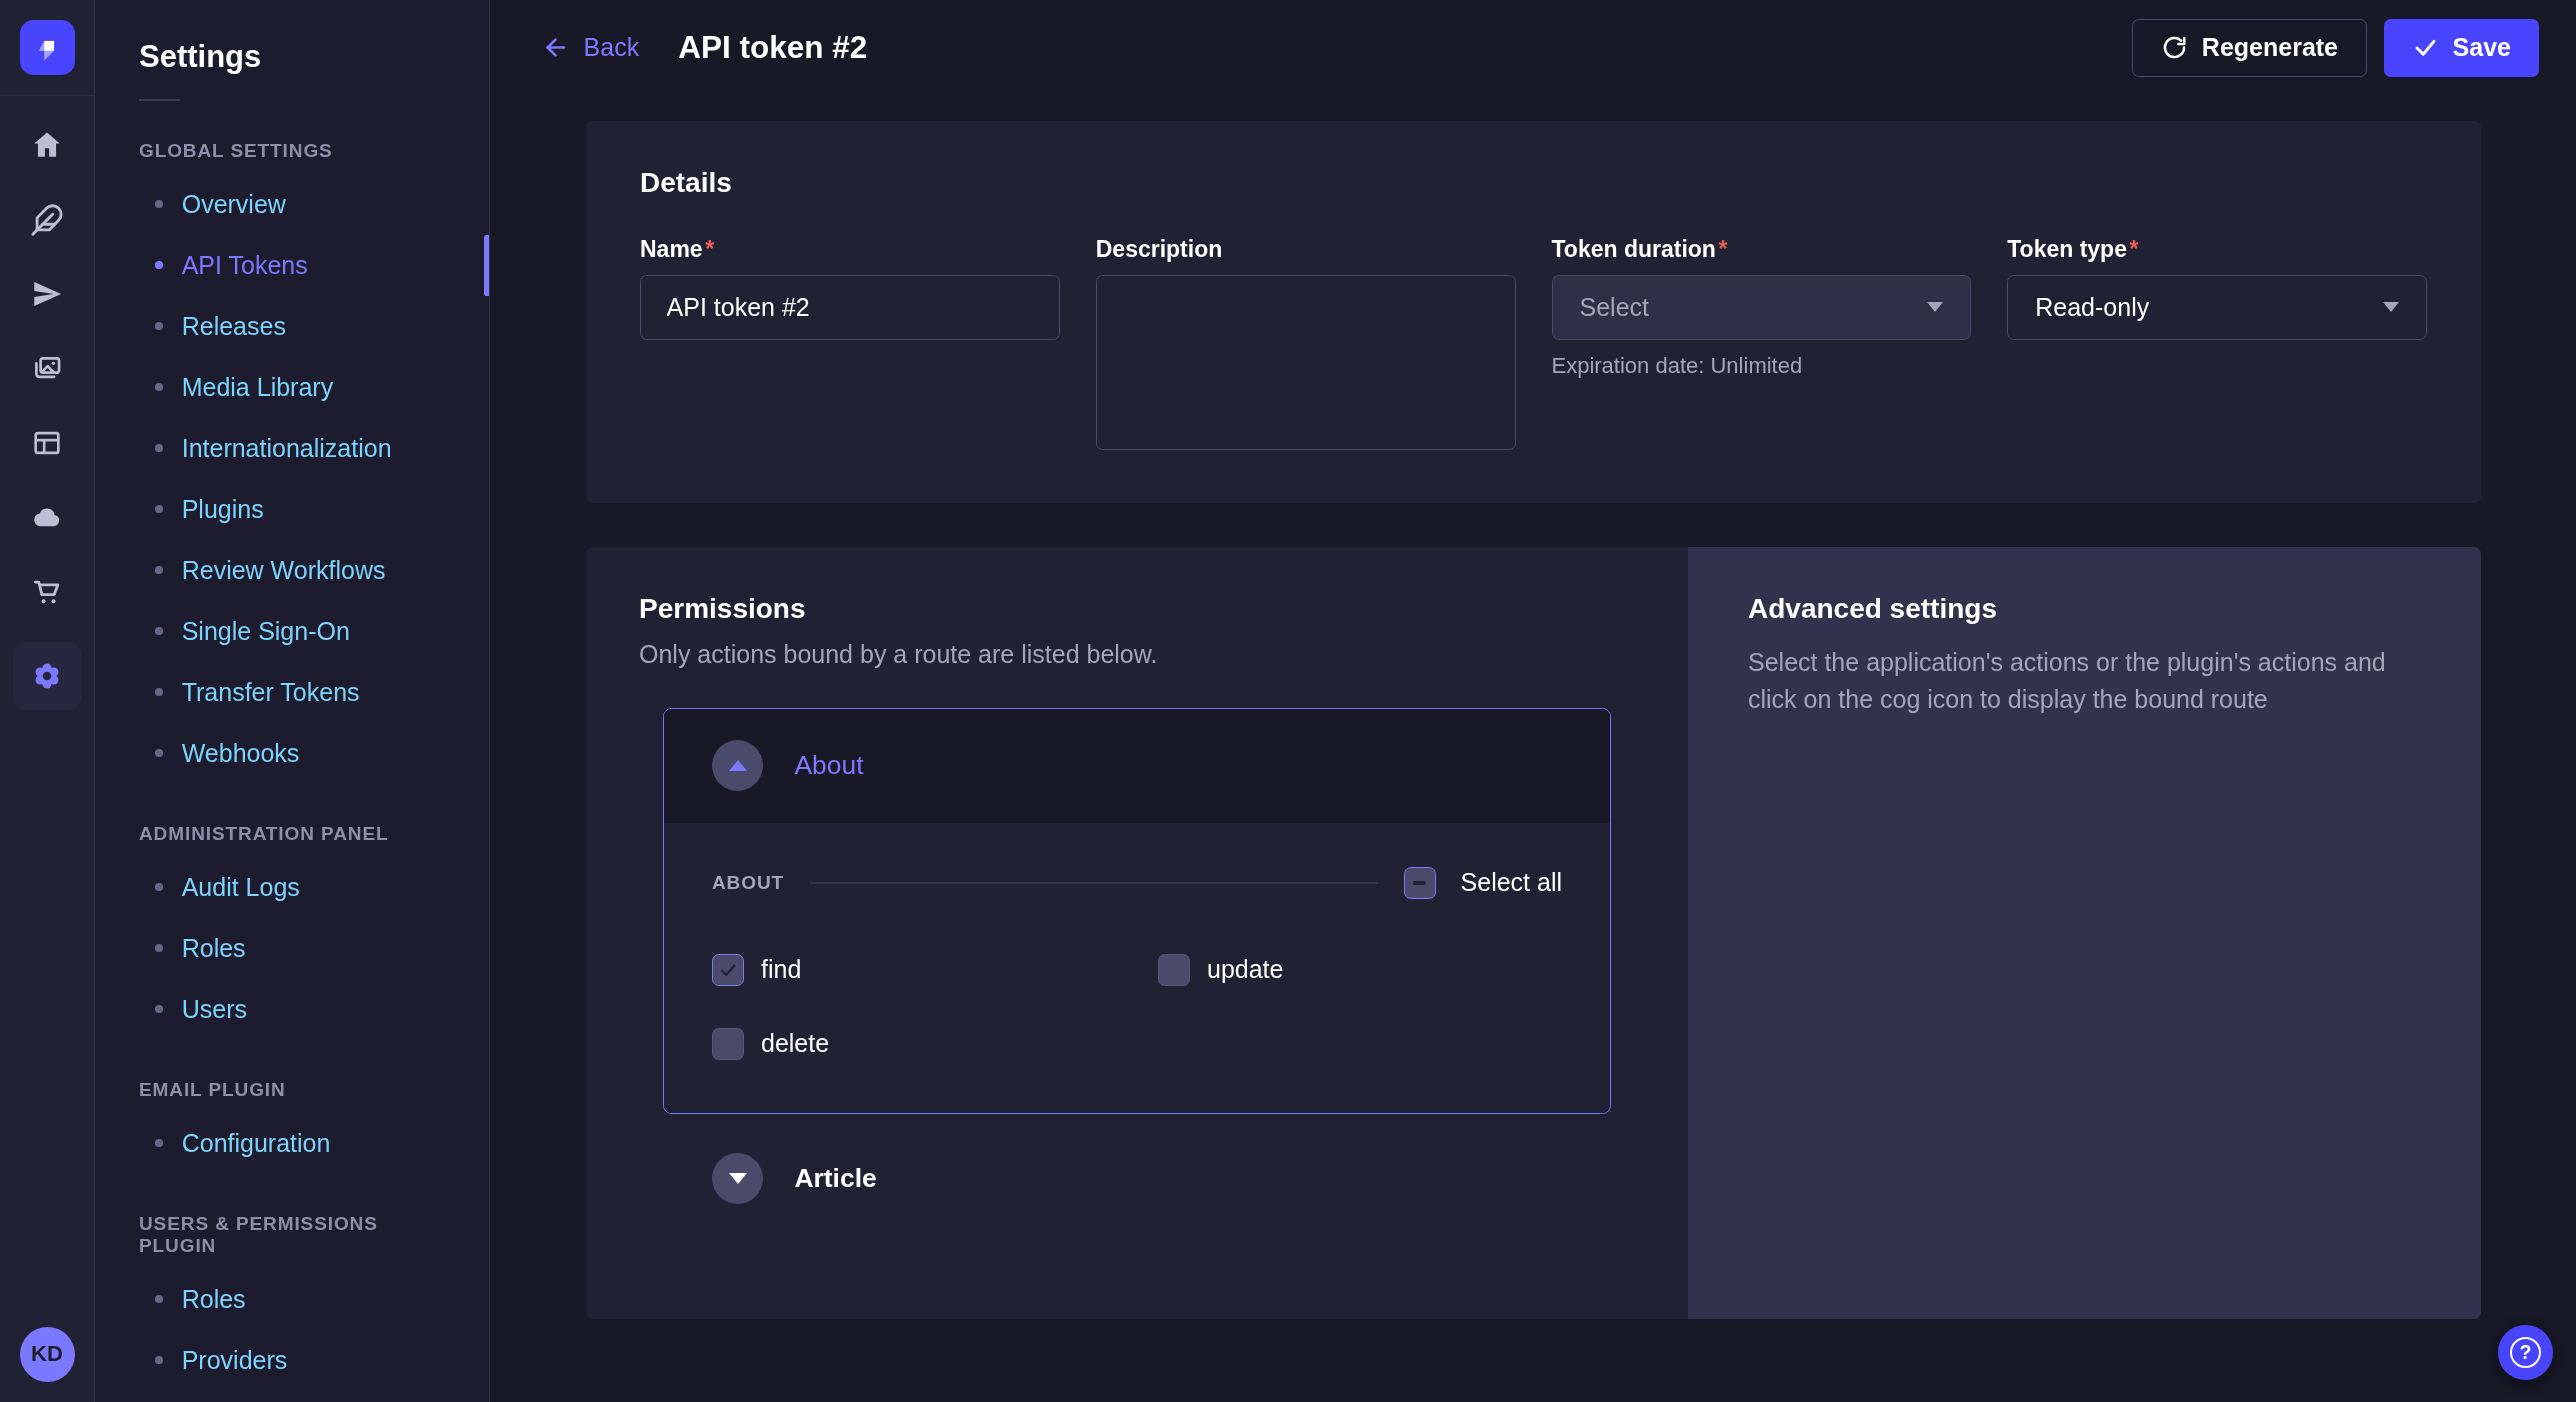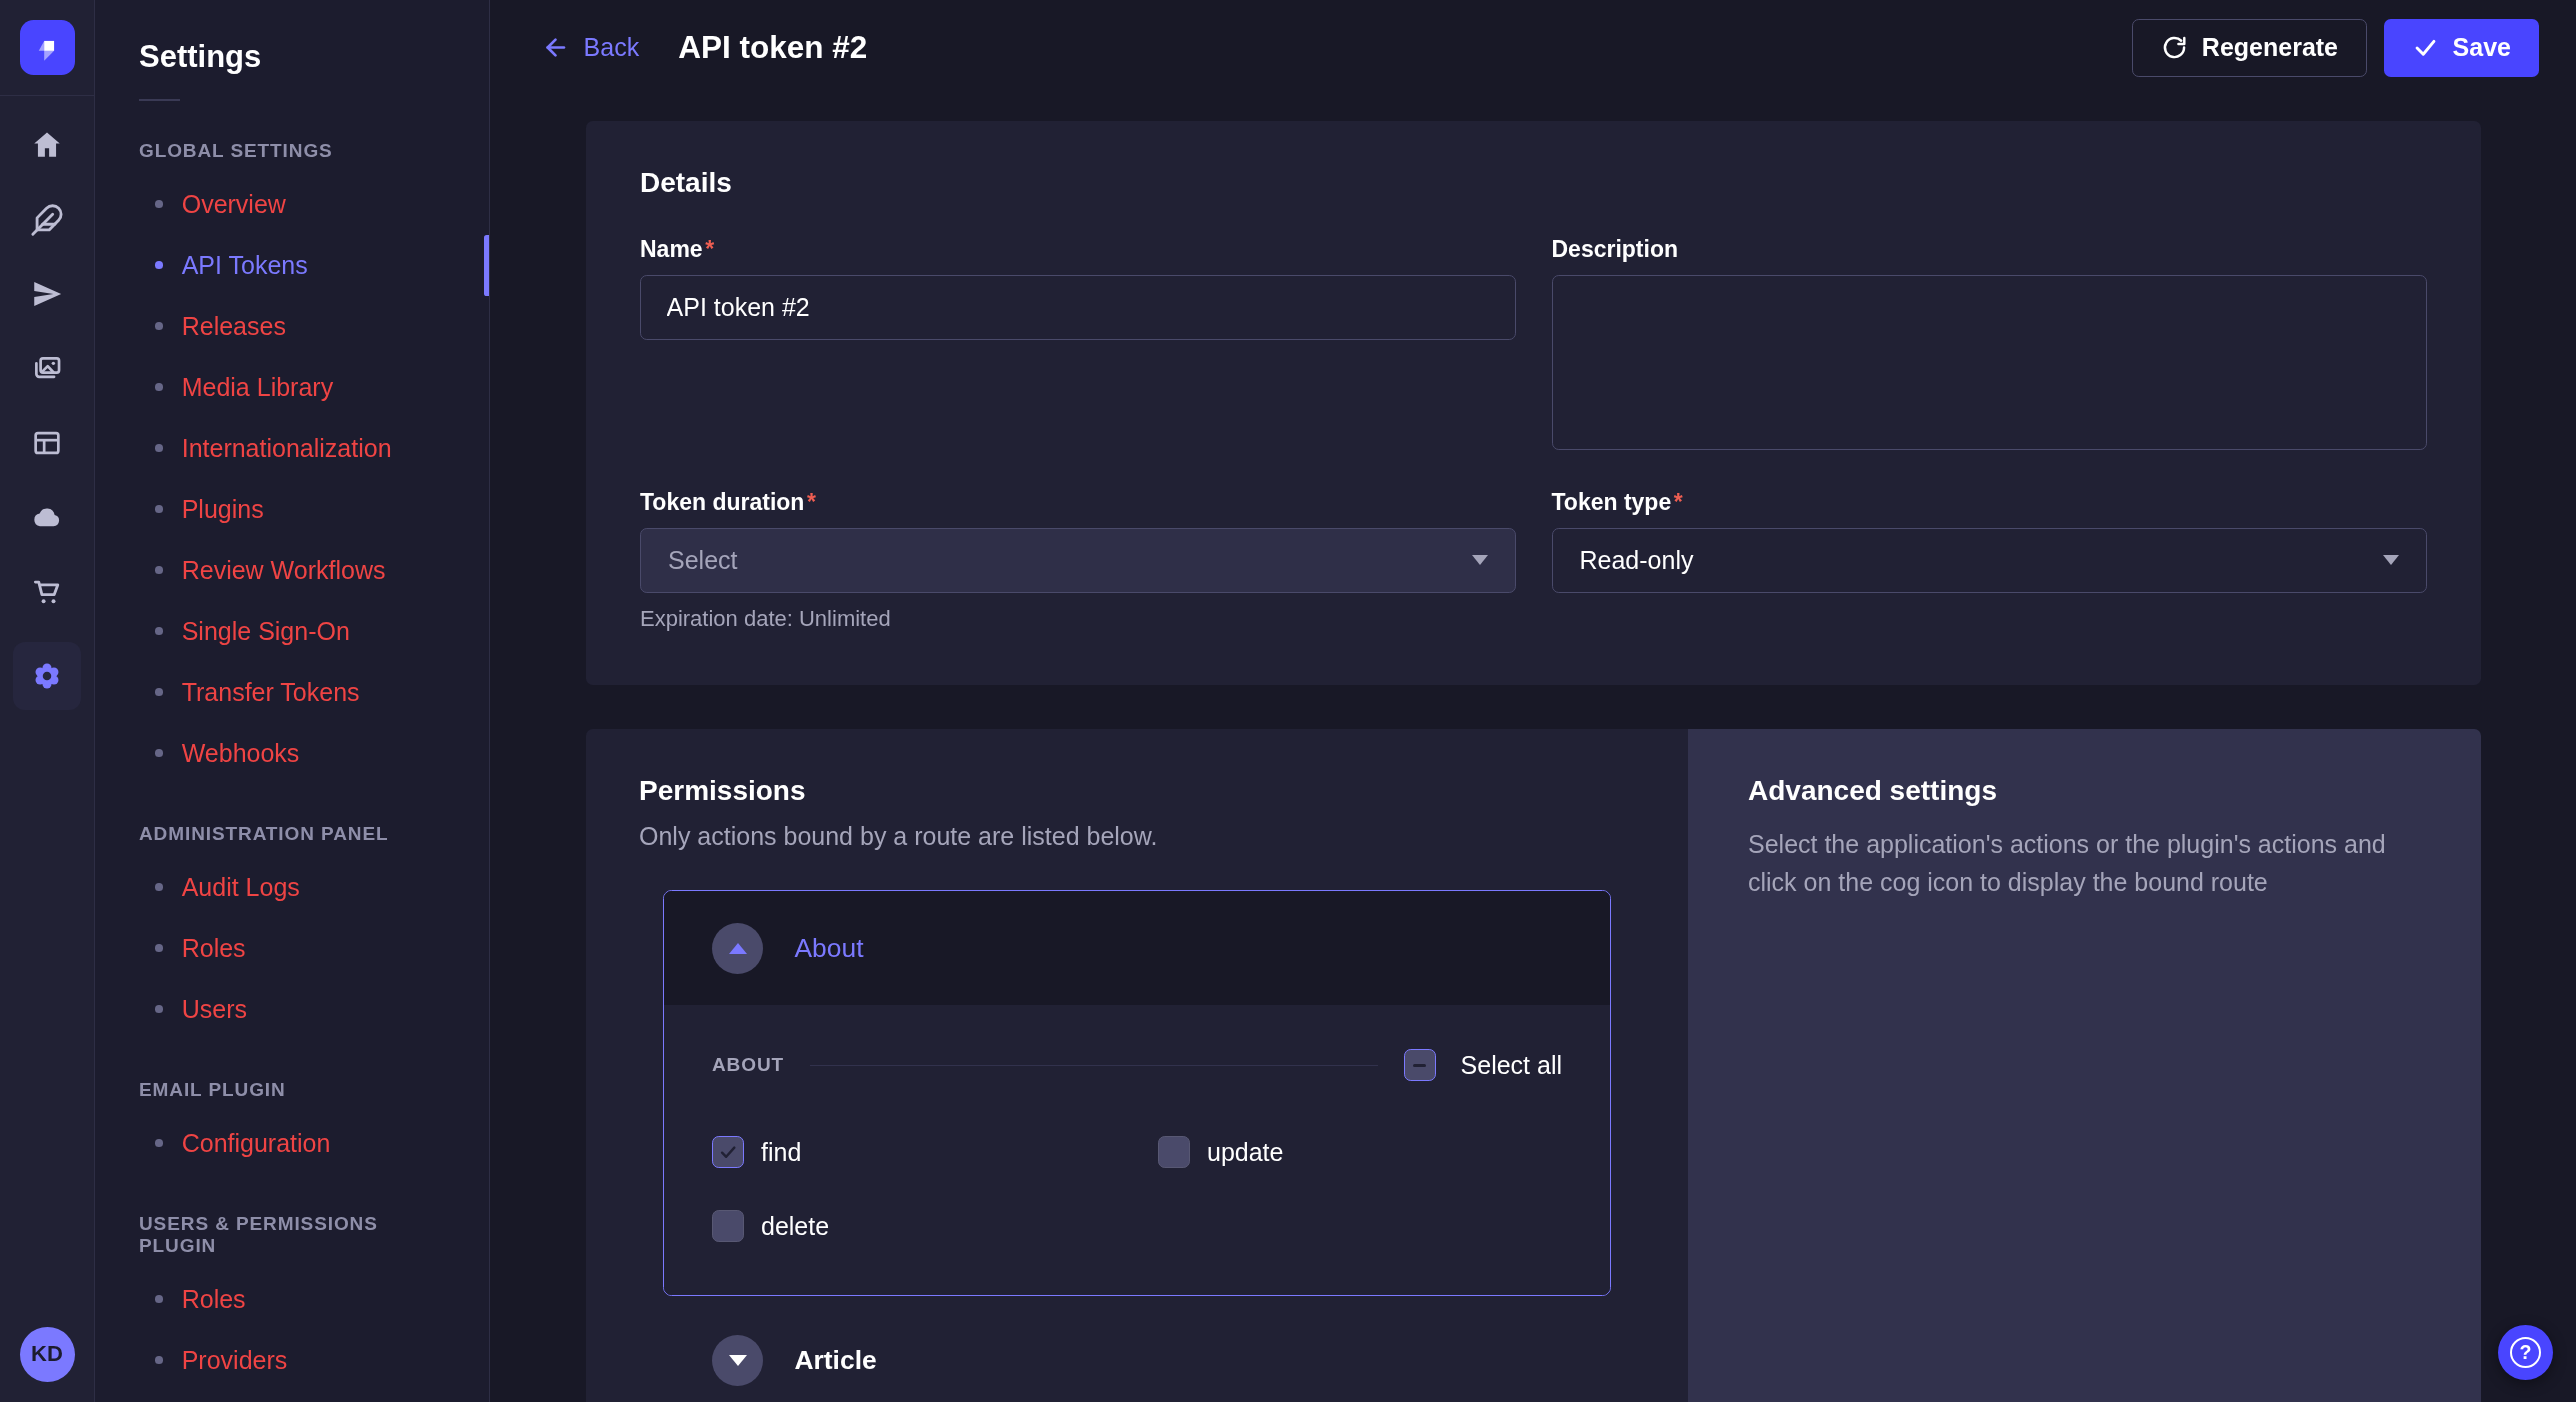--- a/index.html
+++ b/index.html
@@ -16,21 +16,21 @@
   .rail-btn svg { width:34px; height:34px; }
   .rail-btn.active { width:68px; height:68px; background:#26263e; border-radius:12px; color:#7b79ff; }
   .avatar { margin-top:auto; margin-bottom:20.4px; width:55px; height:55px; border-radius:50%; background:#7b79ff; color:#1c1c2e; font-size:22px; font-weight:700; display:flex; align-items:center; justify-content:center; cursor:pointer; }
 
   
   .subnav { width:395px; flex-shrink:0; background:#1c1c2e; border-right:0.9px solid #2e2e45; padding-top:39px; overflow:hidden; }
   .subnav-title { font-size:31px; font-weight:700; padding:0 44px; }
   .subnav-rule { width:41px; height:1.7px; background:#3a3a55; margin:24px 0 0 44px; }
   .subnav-section { margin-top:39px; }
   .section-heading { padding:0 44px; font-size:19px; font-weight:700; letter-spacing:0.9px; color:#8e8ea9; margin-bottom:12px; }
-  .nav-item { height:61px; display:flex; align-items:center; gap:19px; padding:0 44px 0 60px; font-size:25px; color:#ef4444; position:relative; cursor:pointer; }
+  .nav-item { height:61px; display:flex; align-items:center; gap:19px; padding:0 44px 0 60px; font-size:25px; color:#7dd3fc; position:relative; cursor:pointer; }
   .nav-dot { width:7.7px; height:7.7px; border-radius:50%; background:#666687; flex-shrink:0; }
   .nav-item.active { color:#7b79ff; }
   .nav-item.active .nav-dot { background:#7b79ff; }
   .nav-item.active::after { content:""; position:absolute; right:0; top:0; width:5.1px; height:100%; background:#7b79ff; border-radius:2.6px 0 0 2.6px; }
 
   
   .main { flex:1; display:flex; flex-direction:column; overflow:hidden; position:relative;justify-content:space-between; }
   .topbar { height:95px; flex-shrink:0; display:flex; align-items:center; padding:0 37px 0 51px; }
   .back { display:flex; align-items:center; gap:13.6px; color:#7b79ff; font-size:25px; cursor:pointer; }
   .back svg { width:29px; height:29px; }
@@ -40,21 +40,21 @@
   .btn svg { width:27px; height:27px; }
   .btn-outline { border:0.9px solid #4a4a6a; background:transparent; }
   .btn-primary { background:#4945ff; border:none; }
 
   .content { flex:1; padding:25.6px 95px 0 96px; overflow:hidden; }
   .card { background:#212134; border-radius:6.8px; }
 
   
   .details-card { padding:46px 54px 53px; }
   .card-h { font-size:28px; font-weight:600; }
-  .form-grid { display:grid; grid-template-columns:1fr 1fr; column-gap:36px; row-gap:39px; margin-top:37px; }
+  .form-grid { display:grid; grid-template-columns:1fr 1fr 1fr 1fr; column-gap:36px; row-gap:39px; margin-top:37px; }
   .field-label { display:block; font-size:23px; font-weight:600; margin-bottom:12px; }
   .req { color:#ee5e52; margin-left:2.6px; }
   .input, .textarea { width:100%; background:#212134; border:0.9px solid #4a4a6a; border-radius:6.8px; color:#fff; font-size:25px; font-family:inherit; padding:0 25.6px; outline:none; }
   .input { height:65px; }
   .textarea { height:175px; padding:19px 25.6px; resize:none; display:block; }
   .select { height:65px; border-radius:6.8px; display:flex; align-items:center; justify-content:space-between; padding:0 27px; font-size:25px; cursor:pointer; }
   .select-duration { background:#2f2f48; border:0.9px solid #4a4a6a; color:#a5a5ba;gap:31px; }
   .select-type { background:#212134; border:0.9px solid #4a4a6a; color:#fff; }
   .caret { width:0; height:0; border-left:8.5px solid transparent; border-right:8.5px solid transparent; border-top:10.2px solid #a5a5ba; }
   .hint { margin-top:13.6px; font-size:22px; color:#a5a5ba; }

